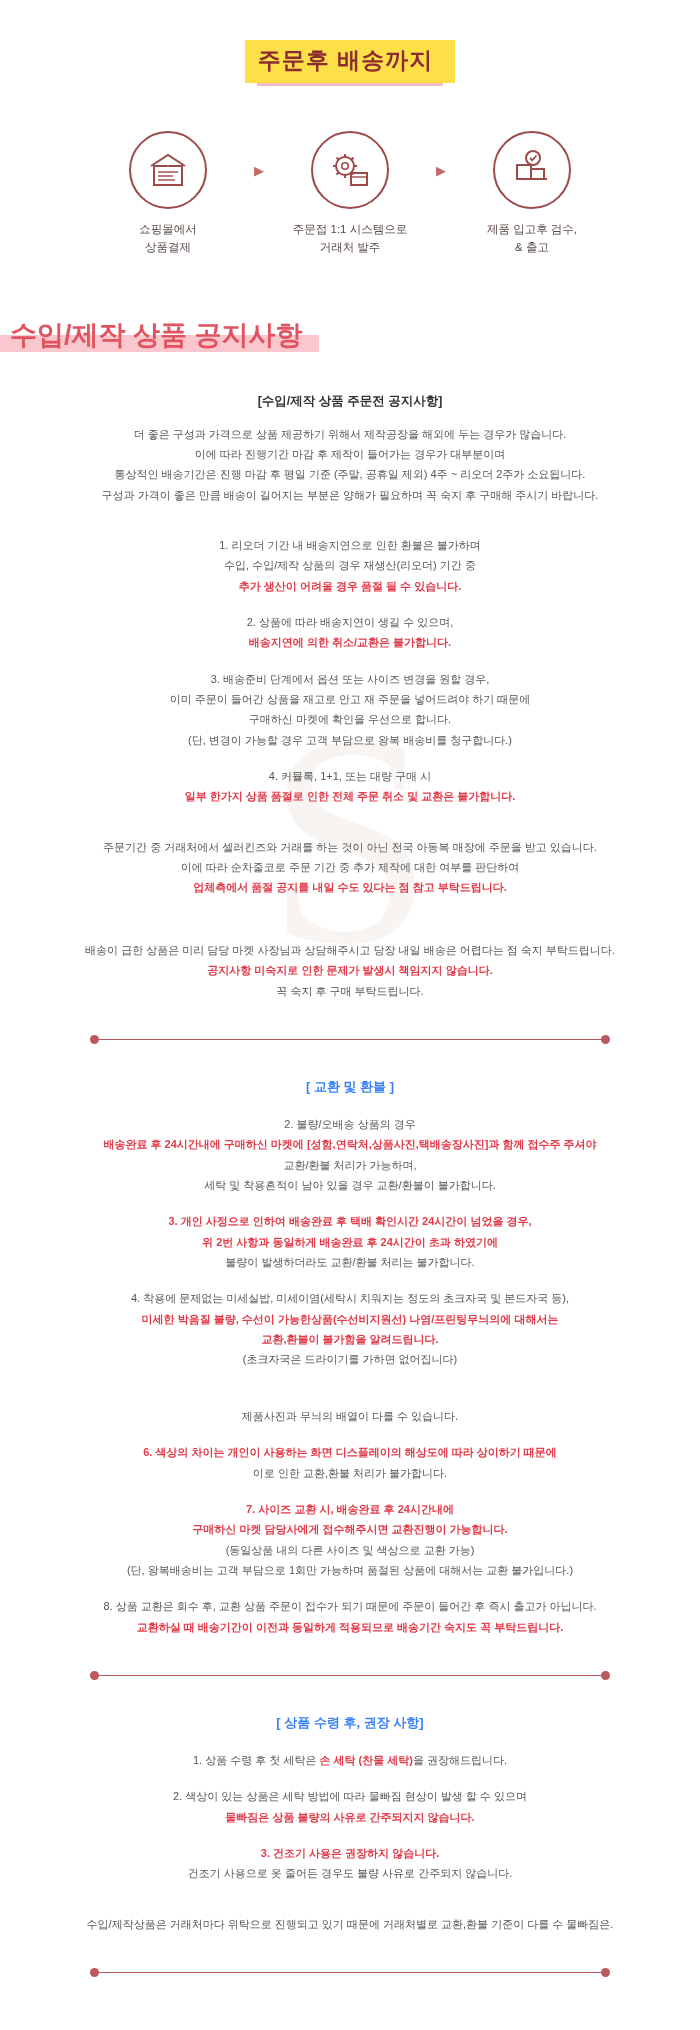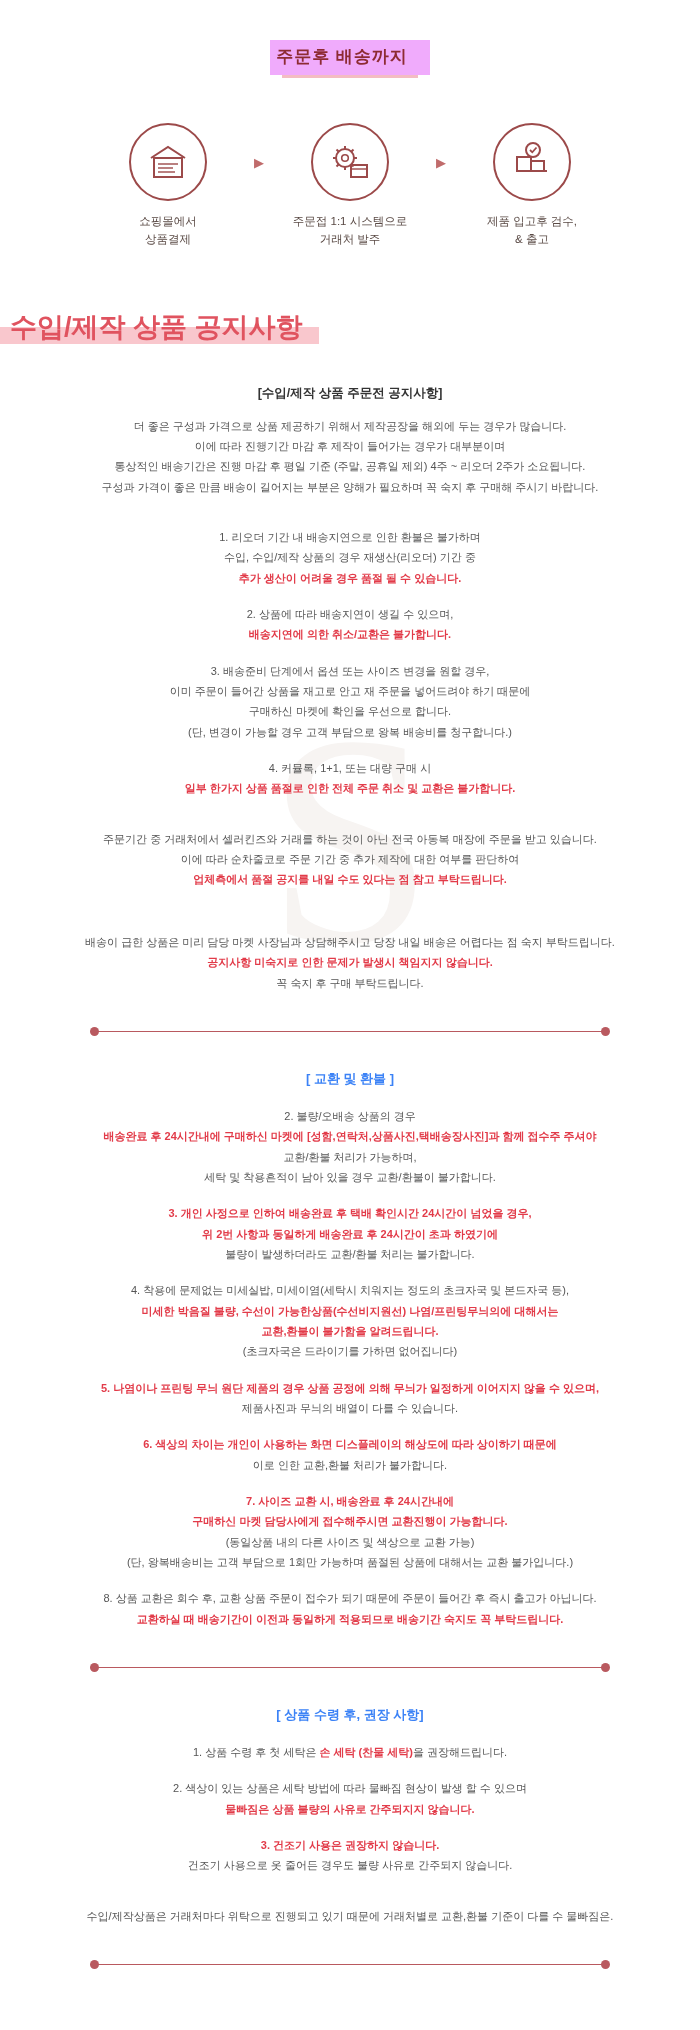--- a/index.html
+++ b/index.html
@@ -37,26 +37,26 @@
   }
   .content { position: relative; z-index: 2; }
 
   
   .top-title-wrap {
     text-align: center;
     padding-top: 40px;
   }
   .top-title {
     display: inline-block;
-    background: #f0abfc;
+    background: #fde047;
     color: #8d2b33;
-    font-size: 17px;
+    font-size: 23px;
     font-weight: bold;
     letter-spacing: 1px;
-    padding: 5px 22px 7px 6px;
+    padding: 5px 22px 7px 13px;
     position: relative;
   }
   .top-title::after {
     content: "";
     position: absolute;
     left: 12px;
     right: 12px;
     bottom: -3px;
     height: 3px;
     background: #f3bcc3;
@@ -344,21 +344,21 @@
       </p>
 
       <p class="para">
         <span>4. 착용에 문제없는 미세실밥, 미세이염(세탁시 치워지는 정도의 초크자국 및 본드자국 등),</span><br>
         <span class="red-b">미세한 박음질 불량, 수선이 가능한상품(수선비지원선) 나염/프린팅무늬의에 대해서는</span><br>
         <span class="red-b">교환,환불이 불가함을 알려드립니다.</span><br>
         <span>(초크자국은 드라이기를 가하면 없어집니다)</span>
       </p>
 
       <p class="para">
-        <span class="red-b">5. 나염이나 프린팅 무늬 원단 제품의 경우 상품 공정에 의해 무늬가 일정하게 이어지지 않을 수 있으며,</span><br>
+        <br>
         <span>제품사진과 무늬의 배열이 다를 수 있습니다.</span>
       </p>
 
       <p class="para">
         <span class="red-b">6. 색상의 차이는 개인이 사용하는 화면 디스플레이의 해상도에 따라 상이하기 때문에</span><br>
         <span>이로 인한 교환,환불 처리가 불가합니다.</span>
       </p>
 
       <p class="para">
         <span class="red-b">7. 사이즈 교환 시, 배송완료 후 24시간내에</span><br>

